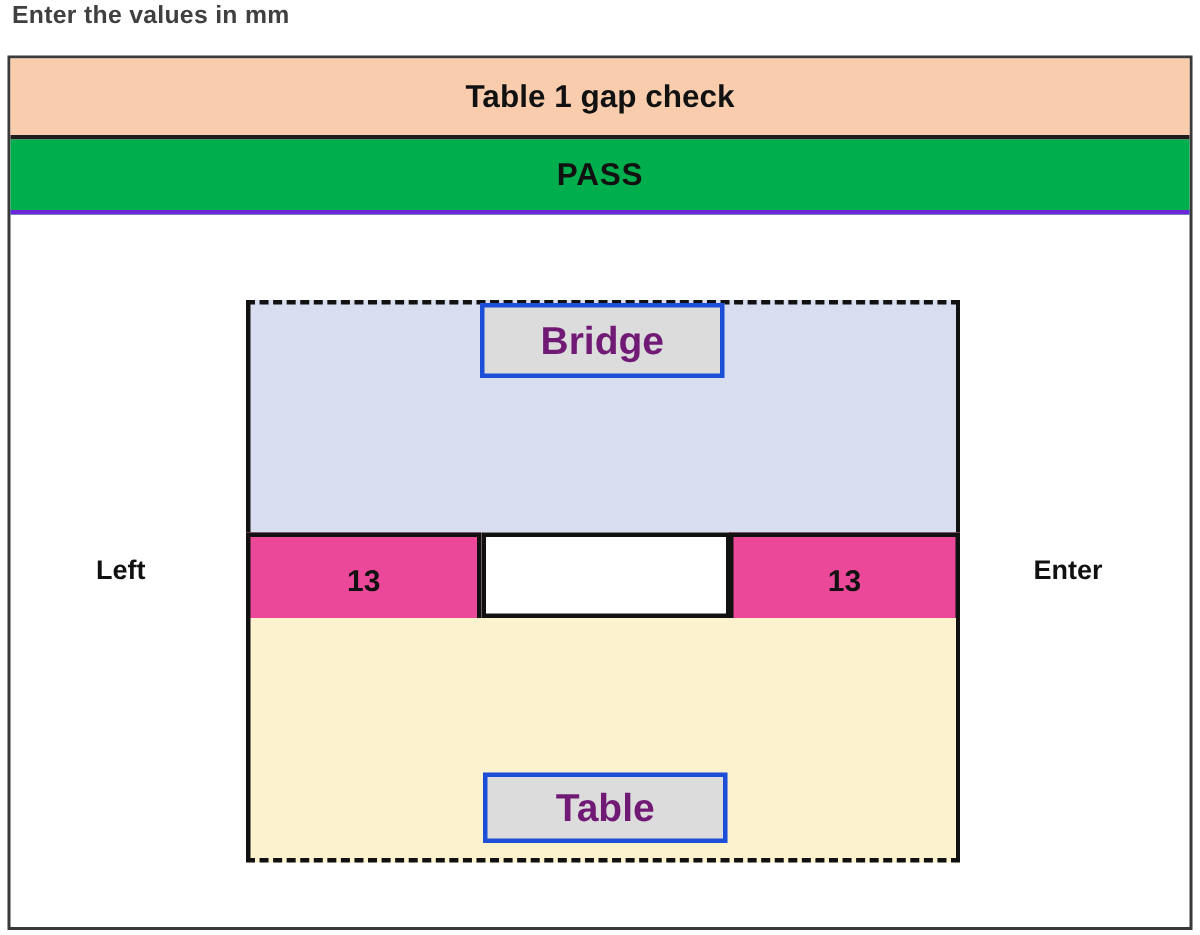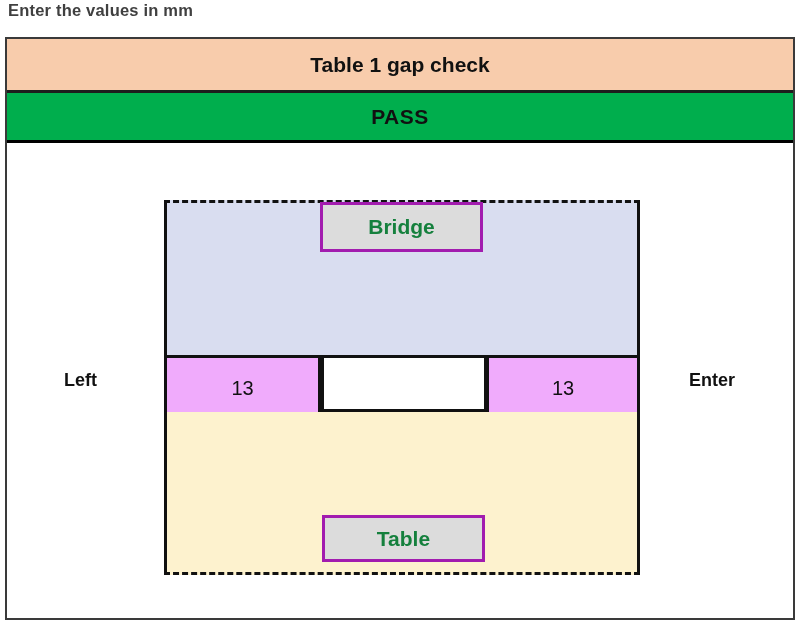--- a/index.html
+++ b/index.html
@@ -61,21 +61,21 @@
   }
 
   #status-bar {
     position: absolute;
     left: 0px;
     top: 54px;
     width: 786px;
     height: 50px;
     box-sizing: border-box;
     background: #00AE4D;
-    border-bottom: 3px solid #000000;
+    border-bottom: 3px solid #6d28d9;
     display: flex;
     align-items: center;
     justify-content: center;
   }
   #status-bar .txt {
     font-size: 21px;
     font-weight: bold;
     color: #111111;
     letter-spacing: 0.5px;
   }
@@ -117,54 +117,54 @@
     border-left: 3px solid #111111;
     border-right: 3px solid #111111;
     border-top: none;
   }
 
   
   .part-label {
     position: absolute;
     box-sizing: border-box;
     background: #DCDCDC;
-    border: 3px solid #a21caf;
-    display: flex;
-    align-items: center;
-    justify-content: center;
-    font-size: 21px;
-    font-weight: bold;
-    color: #15803d;
+    border: 3px solid #1d4ed8;
+    display: flex;
+    align-items: center;
+    justify-content: center;
+    font-size: 26px;
+    font-weight: bold;
+    color: #701a75;
   }
   #bridge-label {
     left: 313px;
     top: 56px;
     width: 163px;
     height: 50px;
   }
   #table-label {
     left: 315px;
     top: 369px;
     width: 163px;
     height: 47px;
   }
 
   
   .gap-cell {
     position: absolute;
     top: 209px;
     height: 67px;
     box-sizing: border-box;
-    background: #f0abfc;
+    background: #ec4899;
     border: 3px solid #111111;
     display: flex;
     align-items: center;
     justify-content: center;
     font-size: 20px;
-    font-weight: normal;
+    font-weight: bold;
     color: #111111;
   }
   #gap-left  { left: 157px;  width: 157px; }
   #gap-right { left: 479px;  width: 154px; }
 
   
   #gap-center {
     position: absolute;
     left: 314px;
     top: 209px;

